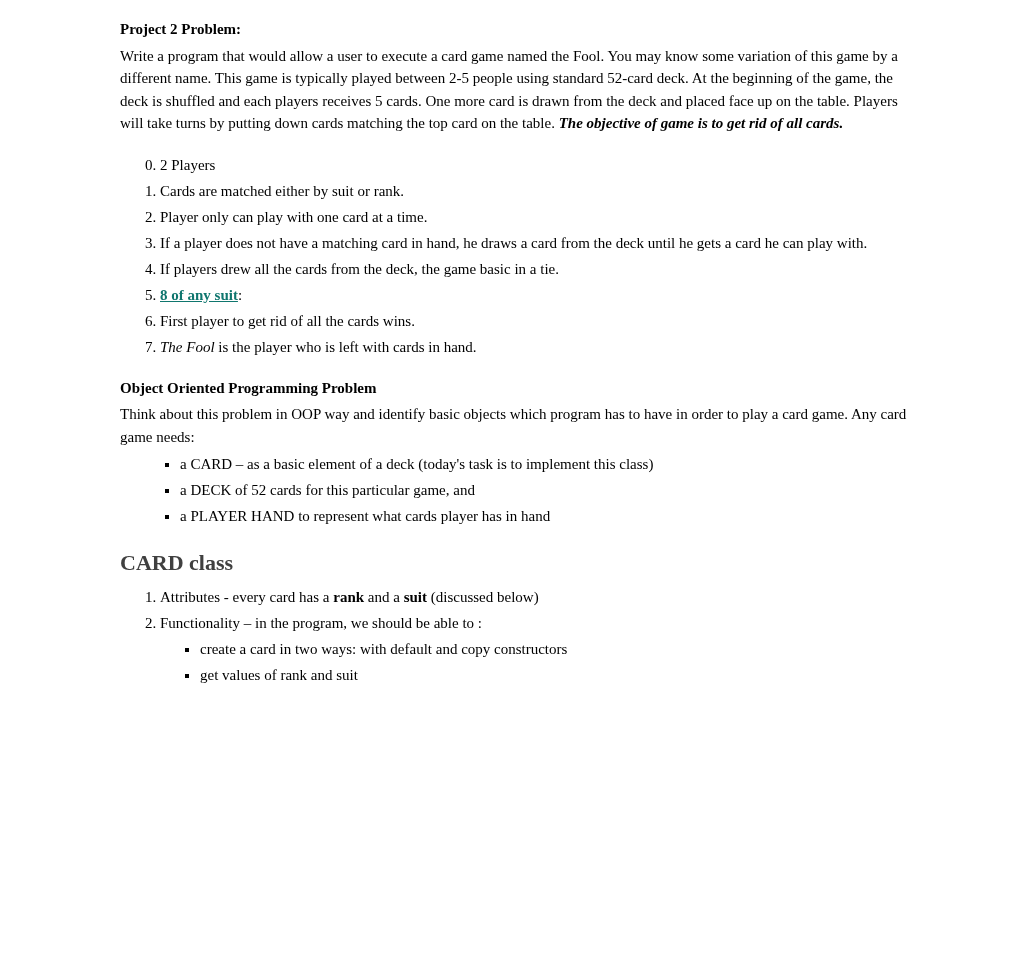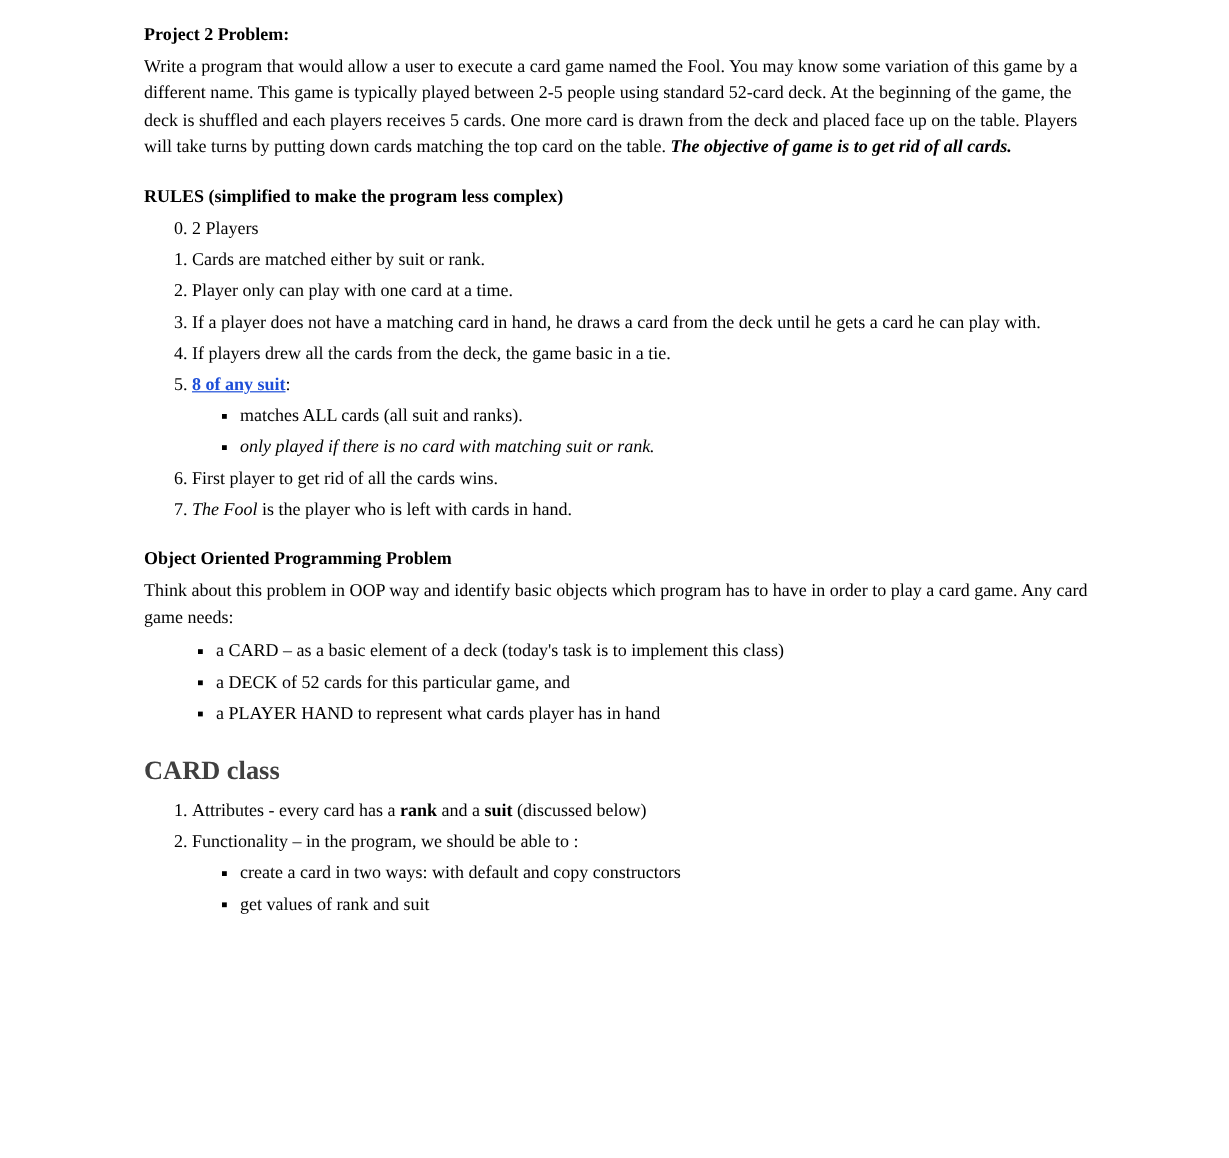--- a/index.html
+++ b/index.html
@@ -22,21 +22,21 @@
     .section {
       margin-bottom: 18px;
     }
     .bold {
       font-weight: bold;
     }
     .italic {
       font-style: italic;
     }
     .red-bold {
-      color: #1d4ed8;
+      color: #0f766e;
       font-weight: bold;
     }
     .underline {
       text-decoration: underline;
     }
     .green-heading {
       color: #404040;
       font-size: 22px;
       font-weight: bold;
     }
@@ -108,47 +108,38 @@
   <div class="section">
     <p>
       <span class="bold">Project 2 Problem:</span>
     </p>
     <p>
       <span>Write a program that would allow a user to execute a card game named the Fool. You may know some variation of this game by a different name. This game is typically played between 2-5 people using standard 52-card deck. At the beginning of the game, the deck is shuffled and each players receives 5 cards. One more card is drawn from the deck and placed face up on the table. Players will take turns by putting down cards matching the top card on the table. </span><span class="italic bold">The objective of game is to get rid of all cards.</span>
     </p>
   </div>
 
   <div class="section">
-    <p class="section-title">RULES (simplified to make the program less complex)</p>
     <ol class="rules-list" start="0">
       <li>
         <span>2 Players</span>
       </li>
       <li>
         <span>Cards are matched either by suit or rank.</span>
       </li>
       <li>
         <span>Player only can play with one card at a time.</span>
       </li>
       <li>
         <span>If a player does not have a matching card in hand, he draws a card from the deck until he gets a card he can play with.</span>
       </li>
       <li>
         <span>If players drew all the cards from the deck, the game basic in a tie.</span>
       </li>
       <li>
         <span class="red-bold underline">8 of any suit</span><span>:</span>
-        <ul class="sub-bullet">
-          <li>
-            <span>matches ALL cards (all suit and ranks).</span>
-          </li>
-          <li>
-            <span class="italic">only played if there is no card with matching suit or rank.</span>
-          </li>
-        </ul>
       </li>
       <li>
         <span>First player to get rid of all the cards wins.</span>
       </li>
       <li>
         <span class="italic">The Fool</span><span> is the player who is left with cards in hand.</span>
       </li>
     </ol>
   </div>
 

